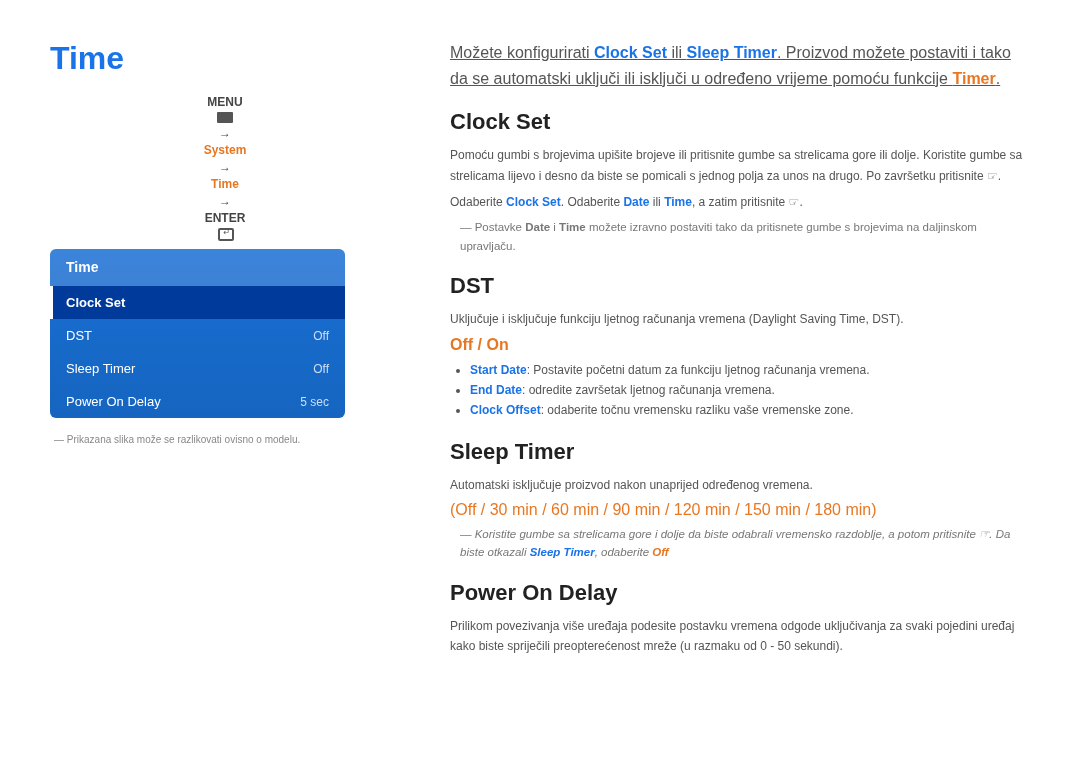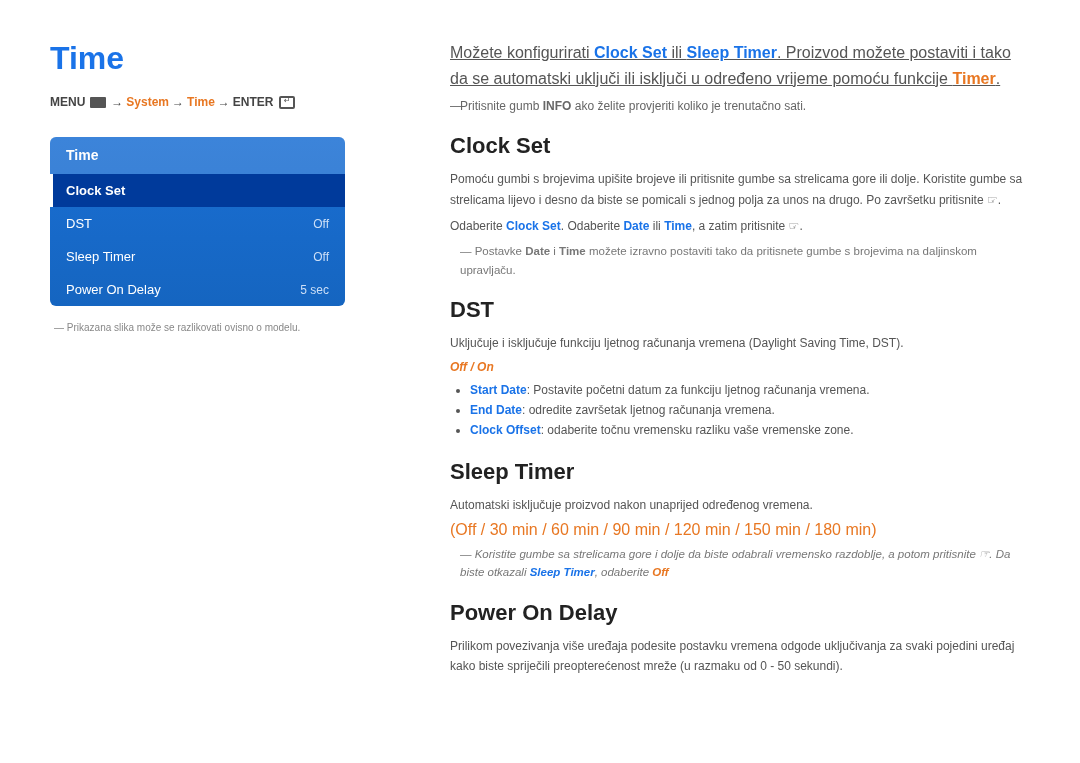--- a/index.html
+++ b/index.html
@@ -24,24 +24,25 @@
     }
     .page-title {
       font-size: 32px;
       font-weight: bold;
       color: #1a73e8;
       margin-bottom: 18px;
     }
     .menu-path {
       font-size: 12px;
       color: #444;
-      margin-bottom: 28px;
+      margin-bottom: 8px;
       display: flex;
       align-items: center;
       gap: 3px;
+      flex-direction: column;
     }
     .menu-path .bold { font-weight: bold; }
     .menu-path .orange { color: #e87722; font-weight: bold; }
     
     .menu-box {
       background: linear-gradient(180deg, #1a6fd4 0%, #1565c0 100%);
       border-radius: 6px;
       overflow: hidden;
       width: 295px;
     }
@@ -199,39 +200,38 @@
   </div>
 
   <div class="footnote">Prikazana slika može se razlikovati ovisno o modelu.</div>
 </div>
 
 <div class="right-panel">
 
   <p class="intro-text">
     Možete konfigurirati <span class="blue-link">Clock Set</span> ili <span class="blue-link">Sleep Timer</span>. Proizvod možete postaviti i tako da se automatski uključi ili isključi u određeno vrijeme pomoću funkcije <span class="orange">Timer</span>.
   </p>
-  <p class="intro-note">Pritisnite gumb <strong>INFO</strong> ako želite provjeriti koliko je trenutačno sati.</p>
 
   <div class="section-spacing">
     <h2 class="section-title">Clock Set</h2>
     <p class="section-text">
       Pomoću gumbi s brojevima upišite brojeve ili pritisnite gumbe sa strelicama gore ili dolje. Koristite gumbe sa strelicama lijevo i desno da biste se pomicali s jednog polja za unos na drugo. Po završetku pritisnite ☞.
     </p>
     <p class="section-text">
       Odaberite <span class="blue-link">Clock Set</span>. Odaberite <span class="blue-link">Date</span> ili <span class="blue-link">Time</span>, a zatim pritisnite ☞.
     </p>
     <p class="section-note">
       Postavke <strong>Date</strong> i <strong>Time</strong> možete izravno postaviti tako da pritisnete gumbe s brojevima na daljinskom upravljaču.
     </p>
   </div>
 
   <div class="section-spacing">
     <h2 class="section-title">DST</h2>
     <p class="section-text">Uključuje i isključuje funkciju ljetnog računanja vremena (Daylight Saving Time, DST).</p>
-    <p class="orange" style="font-size:12px;margin-bottom:4px;font-style:italic;">Off / On</p>
+    <p class="orange" style="font-size:16px;margin-bottom:4px;">Off / On</p>
     <ul class="bullet-list">
       <li>
         <span class="blue-link">Start Date</span>: Postavite početni datum za funkciju ljetnog računanja vremena.
       </li>
       <li>
         <span class="blue-link">End Date</span>: odredite završetak ljetnog računanja vremena.
       </li>
       <li>
         <span class="blue-link">Clock Offset</span>: odaberite točnu vremensku razliku vaše vremenske zone.
       </li>

